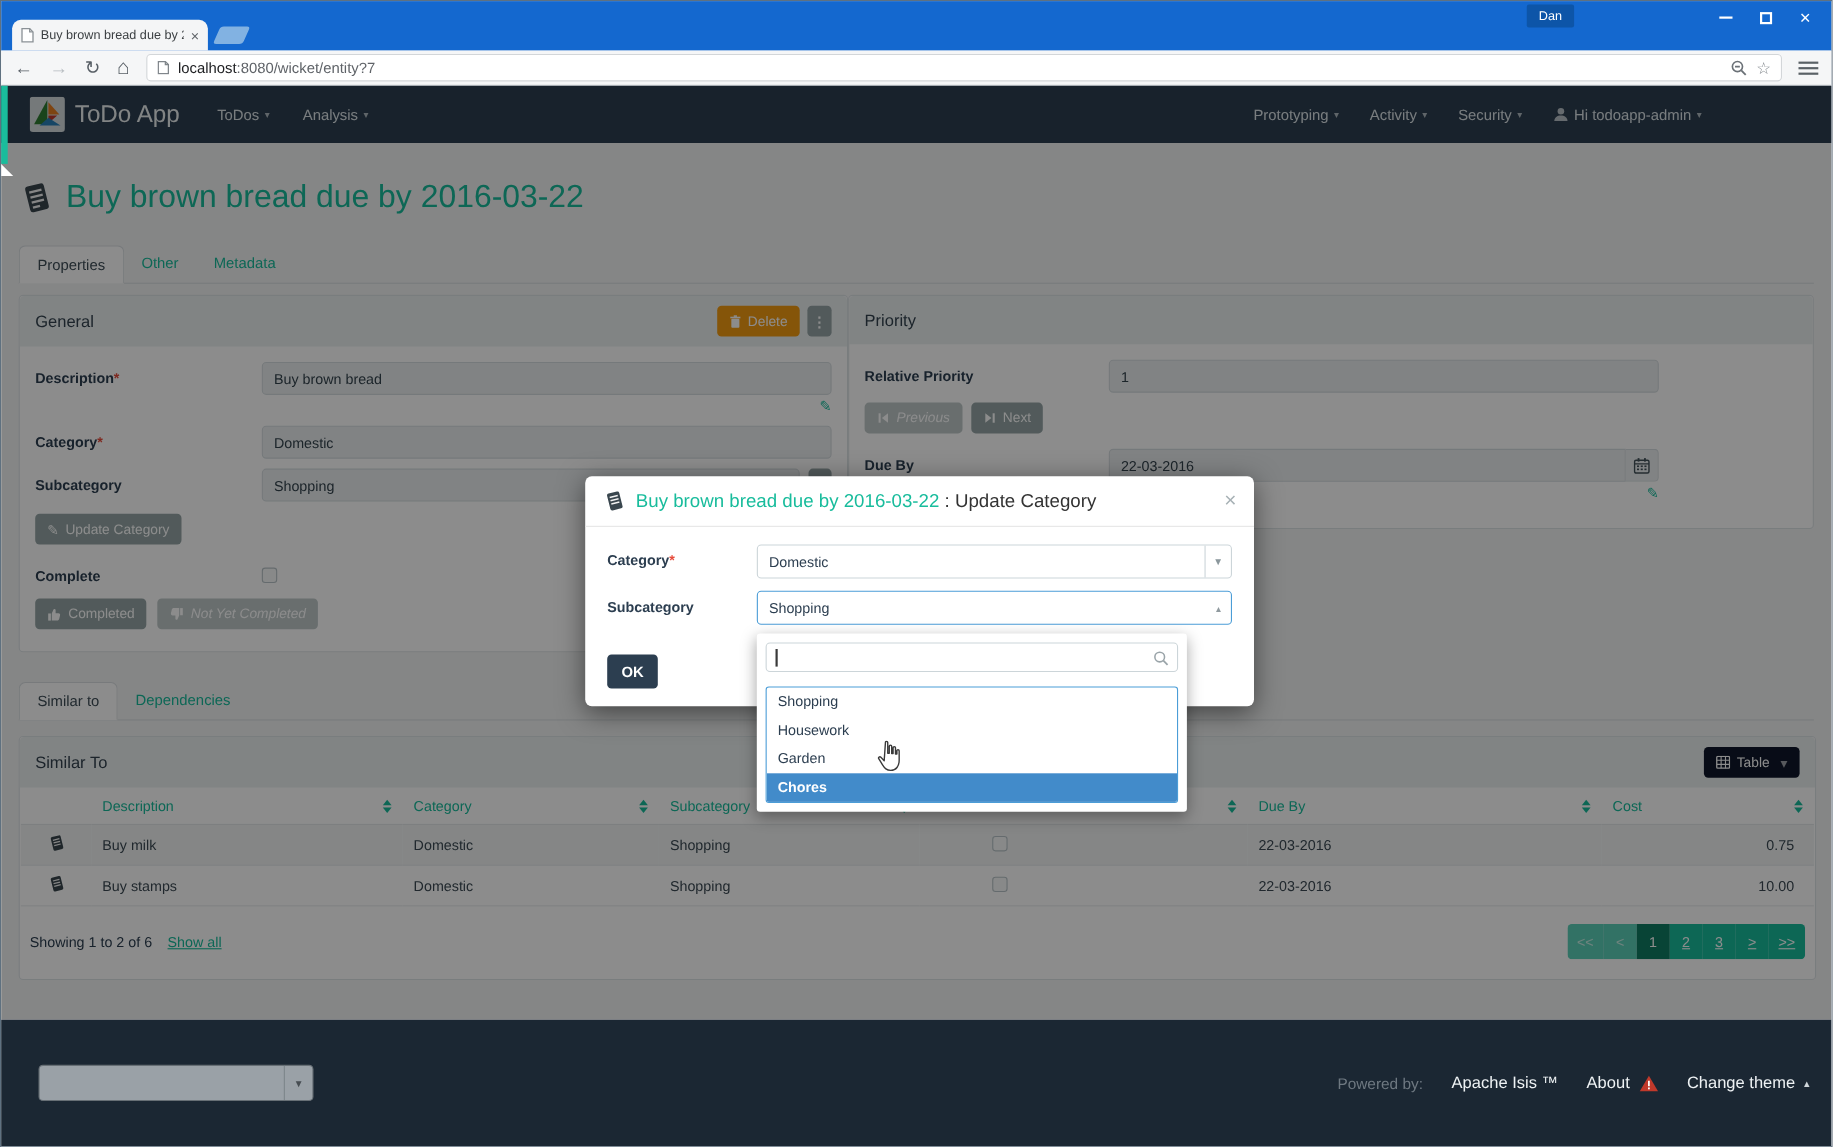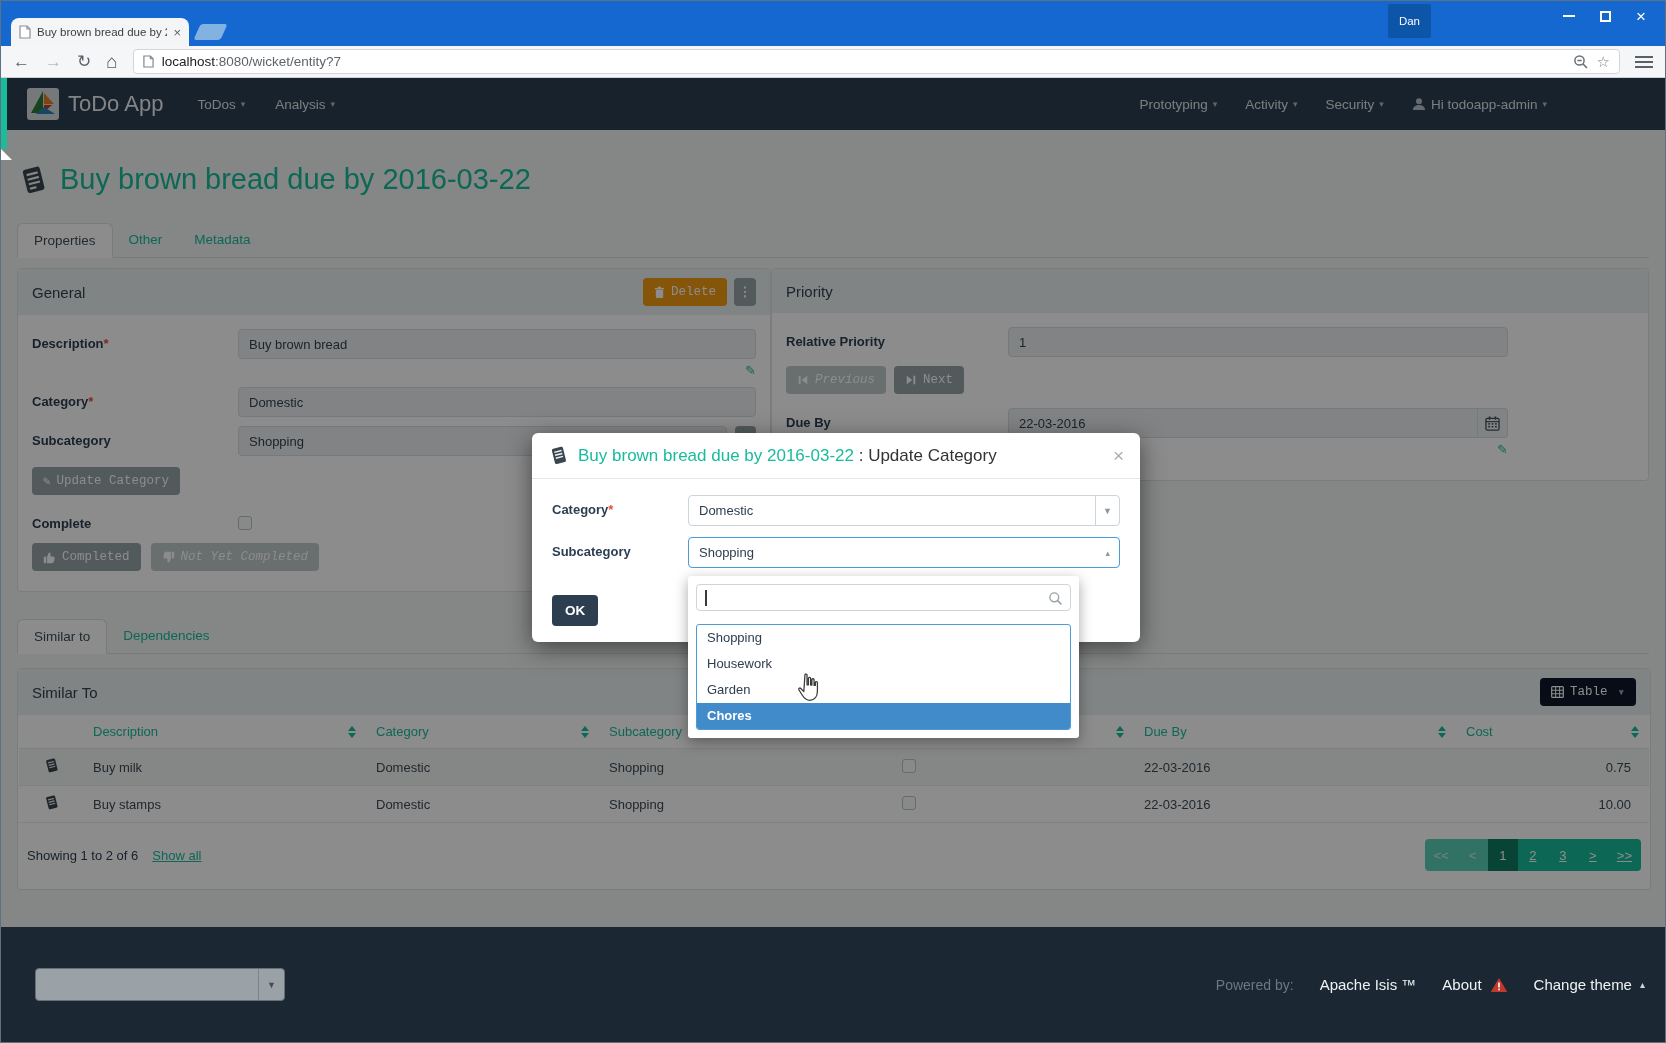--- a/index.html
+++ b/index.html
@@ -8,21 +8,21 @@
             border:1px solid #5f7180; overflow:hidden; font-family:"Liberation Sans", sans-serif; }
 
   
   .titlebar { position:absolute; top:0; left:0; right:0; height:45px; background:#1468cf; }
   .tab { position:absolute; left:10px; top:17px; width:178px; height:28px; background:#f4f5f6;
          border-radius:8px 8px 0 0; display:flex; align-items:center; padding:0 8px; gap:6px; }
   .tab-title { font-size:11.5px; color:#3c4043; white-space:nowrap; overflow:hidden; flex:1; }
   .tab-close { color:#5f6368; font-size:13px; cursor:default; }
   .newtab { position:absolute; left:196px; top:23px; width:27px; height:16px; background:#82b2e2;
             transform:skewX(-24deg); border-radius:3px; }
-  .profile-badge { position:absolute; right:234px; top:3px; height:34px; padding:0 11px; background:#0d55a8;
+  .profile-badge { position:absolute; right:234px; top:3px; height:21px; padding:0 11px; background:#0d55a8;
                    border-radius:2px; color:#fff; font-size:11.5px; display:flex; align-items:center; }
   .win-controls { position:absolute; right:6px; top:0; height:30px; display:flex; align-items:center; }
   .win-btn { width:36px; height:28px; display:flex; align-items:center; justify-content:center; color:#fff; }
   .win-min-bar { width:12px; height:2px; background:#fff; }
   .win-max-box { width:11px; height:11px; border:2px solid #fff; }
   .win-x { font-size:17px; line-height:1; }
 
   .toolbar { position:absolute; top:45px; left:0; right:0; height:32px; background:#f5f6f7;
              border-bottom:1px solid #cdd1d5; display:flex; align-items:center; padding:0 12px; gap:15px; }
   .nav-glyph { font-size:17px; color:#585f66; line-height:1; }
@@ -63,21 +63,21 @@
 
   .panels-row { margin-top:10px; display:flex; align-items:flex-start; }
   .panel { background:#fff; border:1px solid #dde3e6; border-radius:4px; }
   .panel-heading { background:#ecf0f1; padding:9px 14px; font-size:15px; color:#33434f;
                    display:flex; align-items:center; border-radius:4px 4px 0 0; min-height:44px; }
   .panel-body { padding:14px; }
   .panel-general { width:754px; }
   .panel-priority { flex:1; }
   .heading-btns { margin-left:auto; display:flex; gap:7px; }
   .btn { border:none; border-radius:4px; color:#fff; font-size:12.5px; height:28px; padding:0 11px;
-         display:inline-flex; align-items:center; gap:6px; font-family:Liberation Mono, monospace; cursor:pointer; }
+         display:inline-flex; align-items:center; gap:6px; font-family:Liberation Sans, sans-serif; cursor:pointer; }
   .btn-warning { background:#f39c12; }
   .btn-default { background:#95a5a6; }
   .btn-kebab { width:22px; padding:0; justify-content:center; font-size:13px; font-weight:bold; }
   .btn.disabled { opacity:.6; font-style:italic; cursor:default; }
   .btn-info { background:#0f172a; }
 
   .f-row { display:grid; grid-template-columns:206px 1fr; margin-bottom:9px; }
   .f-row.right-col { grid-template-columns:222px 500px; }
   .f-label { font-size:13px; font-weight:bold; color:#2c3e50; padding-top:7px; }
   .req { color:#e74c3c; }

